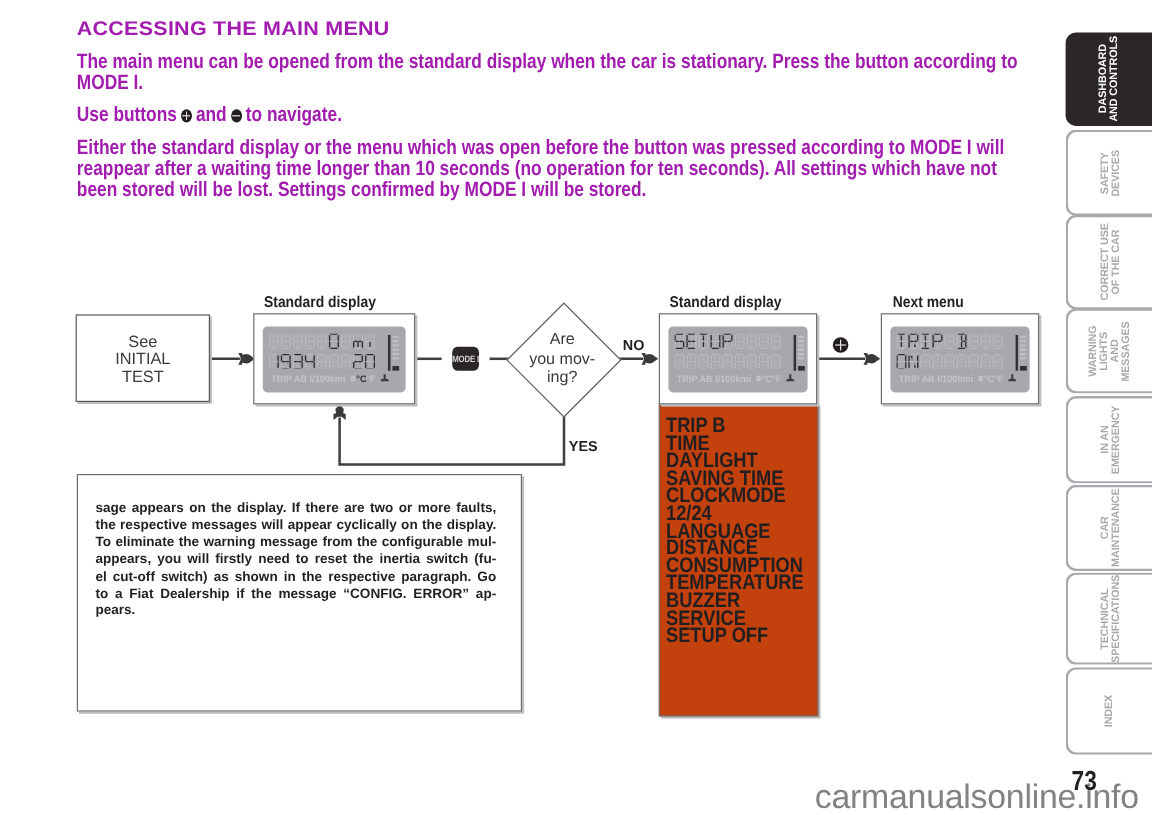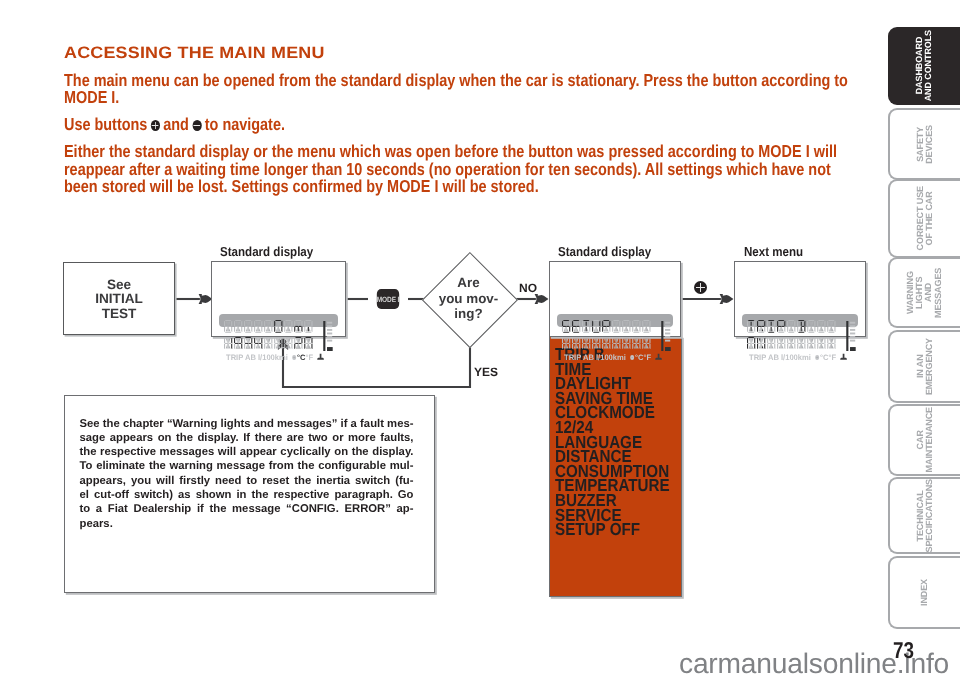--- a/index.html
+++ b/index.html
@@ -1,53 +1,53 @@
 <!DOCTYPE html>
 <html><head>
 <meta charset="utf-8">
 <style>
   html,body{margin:0;padding:0;}
   body{width:960px;height:679px;background:#ffffff;font-family:"Liberation Sans",sans-serif;overflow:hidden;position:relative;
         -webkit-font-smoothing:antialiased;text-rendering:geometricPrecision;}
   #page{position:absolute;left:0;top:0;width:960px;height:679px;transform:translateZ(0);}
 
   
-  .txtcol{position:absolute;left:64px;top:45px;width:786px;color:#c2410c;}
+  .txtcol{position:absolute;left:64px;top:16px;width:786px;color:#a21caf;}
   h1.heading{font-family:"Liberation Sans",sans-serif;font-weight:bold;font-size:16.5px;letter-spacing:.2px;
              margin:0;line-height:17px;transform:scaleX(1.085);transform-origin:left center;}
   p.para{font-weight:bold;font-size:17.3px;line-height:17.3px;margin:0;
          transform:scaleX(.835);transform-origin:left top;}
   .pbtn{display:inline-block;width:11px;height:11px;border-radius:50%;background:#231f20;position:relative;
         vertical-align:-1px;margin:0 4px;}
   .pbtn i{position:absolute;background:#e6e6e6;}
   .pbtn i.h{left:1.6px;top:5px;width:7.8px;height:1.3px;}
   .pbtn i.v{left:4.85px;top:1.7px;width:1.3px;height:7.6px;}
   .ln{display:block;white-space:nowrap;}
   p.p1{margin-top:10px;}
   p.p2{margin-top:9.5px;}
   p.p3{margin-top:10px;}
 
   
   .chart{position:absolute;left:0;top:0;width:960px;height:679px;}
   svg.conn{position:absolute;left:0;top:0;}
   .box{position:absolute;border:1.2px solid #58595b;background:#fff;box-shadow:1.6px 1.6px 0 0 #bcbec0;
        display:flex;flex-direction:column;align-items:center;justify-content:center;}
-  .bl{display:block;white-space:nowrap;font-weight:bold;}
+  .bl{display:block;white-space:nowrap;}
   .initbox{left:63px;top:262px;width:112px;height:73px;font-size:13.6px;color:#3a3a3c;line-height:14.6px;text-align:center;padding-top:2px;box-sizing:border-box;}
   .cap{position:absolute;font-weight:bold;font-size:13px;color:#231f20;white-space:nowrap;
        transform:scaleX(.89);transform-origin:left top;}
   .cap1{left:220px;top:243.5px;}
   .cap2{left:558px;top:243.5px;}
   .cap3{left:744px;top:243.5px;}
 
   .lcdbox{position:absolute;background:#fff;border:1.2px solid #6d6e71;box-shadow:1.8px 1.8px 0 0 #bcbec0;}
   .lcd1{left:211px;top:261px;width:133px;height:74px;}
   .lcd2{left:549px;top:261px;width:130px;height:74px;}
   .lcd3{left:734px;top:261px;width:130px;height:74px;}
-  .lcd{position:absolute;left:7px;top:10px;right:7px;bottom:9px;background:#a6a8ab;border-radius:4px;margin-top:42px;}
+  .lcd{position:absolute;left:7px;top:10px;right:7px;bottom:9px;background:#a6a8ab;border-radius:4px;}
   .segrow{position:absolute;left:5px;width:88.5px;height:12.8px;}
   .segrow.r1{top:6.2px;}
   .segrow.r2{top:22.3px;}
   .lcdfoot{position:absolute;left:7.3px;top:38.5px;width:118px;height:10px;white-space:nowrap;
            font-size:7.9px;line-height:10px;font-weight:bold;transform:scaleX(.96);transform-origin:left top;}
   .ft{display:inline-block;vertical-align:top;}
   .ft.dim{color:#c3c5c8;}
   .ft.lit{color:#333436;}
   .ftcirc{display:inline-block;width:4.6px;height:4.6px;border-radius:50%;background:#c3c5c8;
           margin:2.6px 0.6px 0 4.2px;vertical-align:top;position:relative;}
@@ -1131,21 +1131,20 @@
               <rect x="8.2" y="31" width="10.6" height="3.9" fill="#bdbfc2"></rect>
               <rect x="8.2" y="38.35" width="10.6" height="3.9" fill="#bdbfc2"></rect>
               <rect x="8.2" y="53.5" width="11.6" height="8.2" fill="#303133"></rect>
             </svg></div>
       </div>
     </div>
   </div>
 
   <div class="notebox">
     <p class="notetext">
-        <span class="ln">See the chapter “Warning lights and messages” if a fault mes-</span>
         <span class="ln">sage appears on the display. If there are two or more faults,</span>
         <span class="ln">the respective messages will appear cyclically on the display.</span>
         <span class="ln">To eliminate the warning message from the configurable mul-</span>
         <span class="ln">appears, you will firstly need to reset the inertia switch (fu-</span>
         <span class="ln">el cut-off switch) as shown in the respective paragraph. Go</span>
         <span class="ln">to a Fiat Dealership if the message “CONFIG. ERROR” ap-</span>
         <span class="ln">pears.</span>
       </p>
   </div>
 

